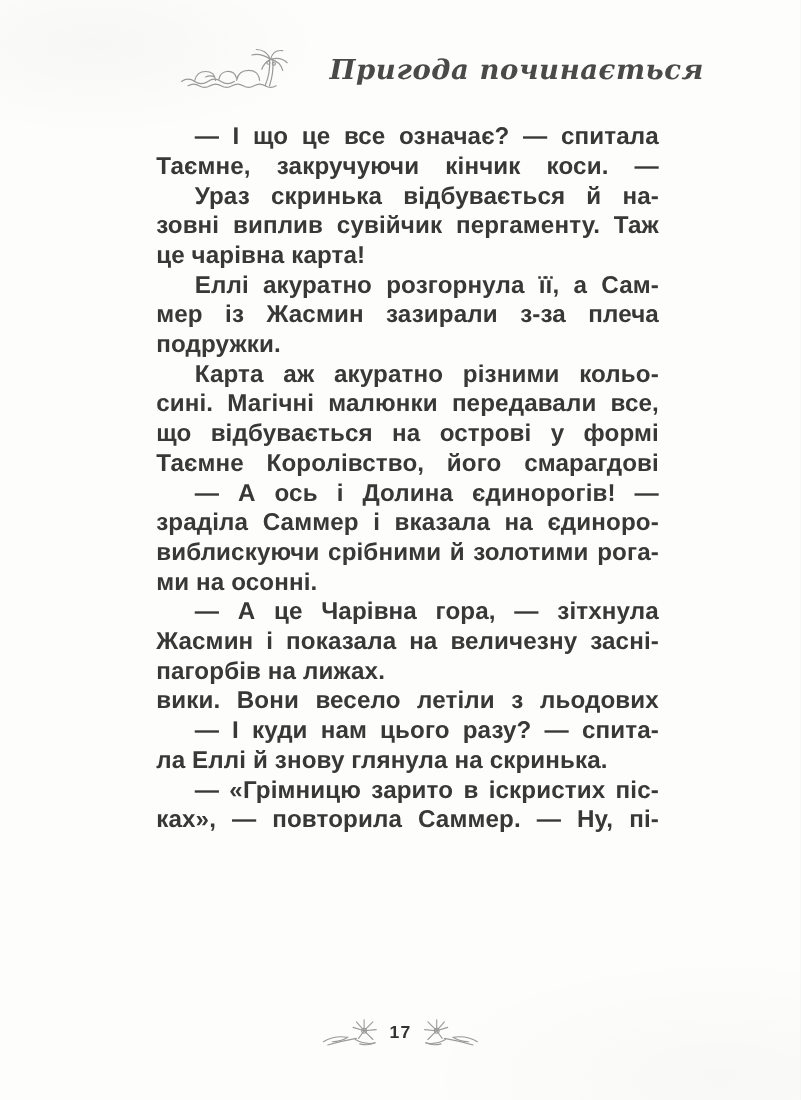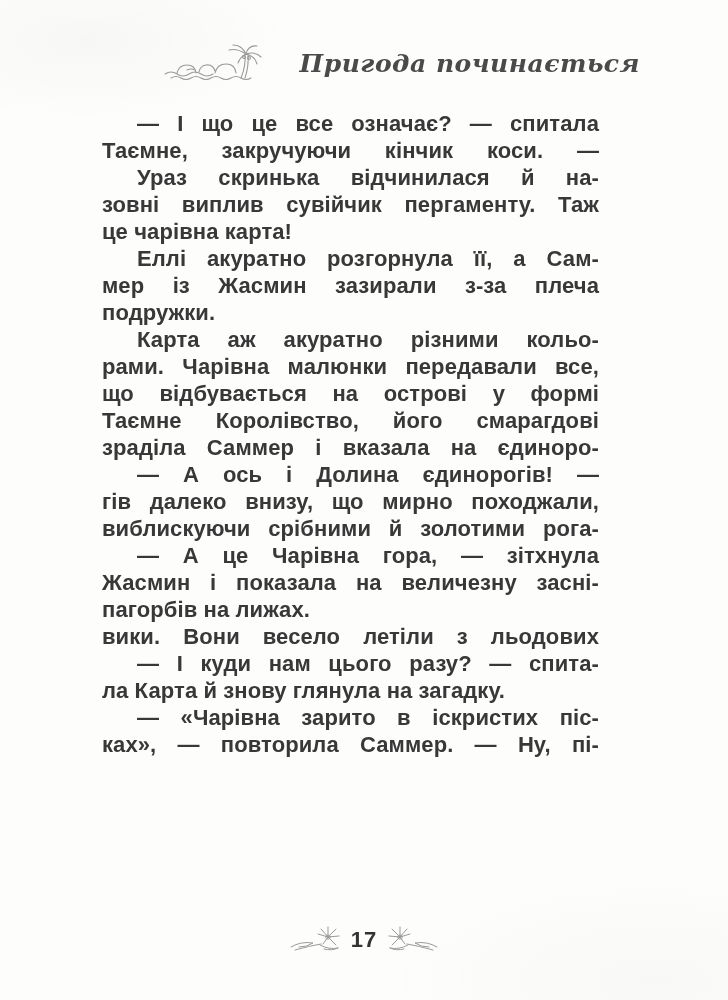--- a/index.html
+++ b/index.html
@@ -47,37 +47,38 @@
     font-size: 22px;
     line-height: 27px;
     color: #383838;
     letter-spacing: 0.1px;
   }
   .paragraph { margin: 0; }
   .line {
     text-align: justify;
     text-align-last: justify;
     white-space: normal;
+    margin-left: 40px;
   }
   .line.first { text-indent: 35px; }
   .line.endline { text-align-last: left; }
 
   
   .page-footer {
     position: absolute;
     top: 926px; left: 0; width: 728px;
     display: flex;
     align-items: center;
     justify-content: center;
     gap: 7px;
   }
   .footer-ornament { width: 54px; height: 28px; }
   .footer-ornament.mirrored svg { transform: scaleX(-1); }
   .page-number {
-    font-size: 22px;
+    font-size: 16px;
     color: #333333;
     letter-spacing: 1px;
   }
   svg { display: block; }
 </style>
 </head>
 <body>
 
 <div class="page">
 
@@ -111,53 +112,53 @@
     </span>
     <span class="chapter-title">Пригода починається</span>
   </div>
 
   <div class="body-text">
       <div class="paragraph">
         <div class="line first">— І що це все означає? — спитала</div>
         <div class="line">Таємне, закручуючи кінчик коси. —</div>
       </div>
       <div class="paragraph">
-        <div class="line first">Ураз скринька відчинилася й на-</div>
+        <div class="line first">Ураз скринька відбувається й на-</div>
         <div class="line">зовні виплив сувійчик пергаменту. Таж</div>
         <div class="line endline">це чарівна карта!</div>
       </div>
       <div class="paragraph">
         <div class="line first">Еллі акуратно розгорнула її, а Сам-</div>
         <div class="line">мер із Жасмин зазирали з-за плеча</div>
         <div class="line endline">подружки.</div>
       </div>
       <div class="paragraph">
         <div class="line first">Карта аж акуратно різними кольо-</div>
-        <div class="line">рами. Чарівна малюнки передавали все,</div>
+        <div class="line">сині. Магічні малюнки передавали все,</div>
         <div class="line">що відбувається на острові у формі</div>
         <div class="line">Таємне Королівство, його смарагдові</div>
       </div>
       <div class="paragraph">
+        <div class="line first">— А ось і Долина єдинорогів! —</div>
         <div class="line">зраділа Саммер і вказала на єдиноро-</div>
-        <div class="line first">— А ось і Долина єдинорогів! —</div>
-        <div class="line">гів далеко внизу, що мирно походжали,</div>
         <div class="line">виблискуючи срібними й золотими рога-</div>
+        <div class="line endline">ми на осонні.</div>
       </div>
       <div class="paragraph">
         <div class="line first">— А це Чарівна гора, — зітхнула</div>
         <div class="line">Жасмин і показала на величезну засні-</div>
         <div class="line endline">пагорбів на лижах.</div>
         <div class="line">вики. Вони весело летіли з льодових</div>
       </div>
       <div class="paragraph">
         <div class="line first">— І куди нам цього разу? — спита-</div>
-        <div class="line endline">ла Карта й знову глянула на загадку.</div>
-      </div>
-      <div class="paragraph">
-        <div class="line first">— «Чарівна зарито в іскристих піс-</div>
+        <div class="line endline">ла Еллі й знову глянула на скринька.</div>
+      </div>
+      <div class="paragraph">
+        <div class="line first">— «Грімницю зарито в іскристих піс-</div>
         <div class="line">ках», — повторила Саммер. — Ну, пі-</div>
       </div>
     </div>
 
   <div class="page-footer">
     <span class="footer-ornament">
       <svg viewBox="0 0 54 28" width="54" height="28">
         <g stroke="#8f8f8f" fill="none" stroke-width="1" stroke-linecap="round" opacity="0.9">
 
           <path d="M1,21 q10,-6 22,-4 q-6,4 -14,4"></path>

